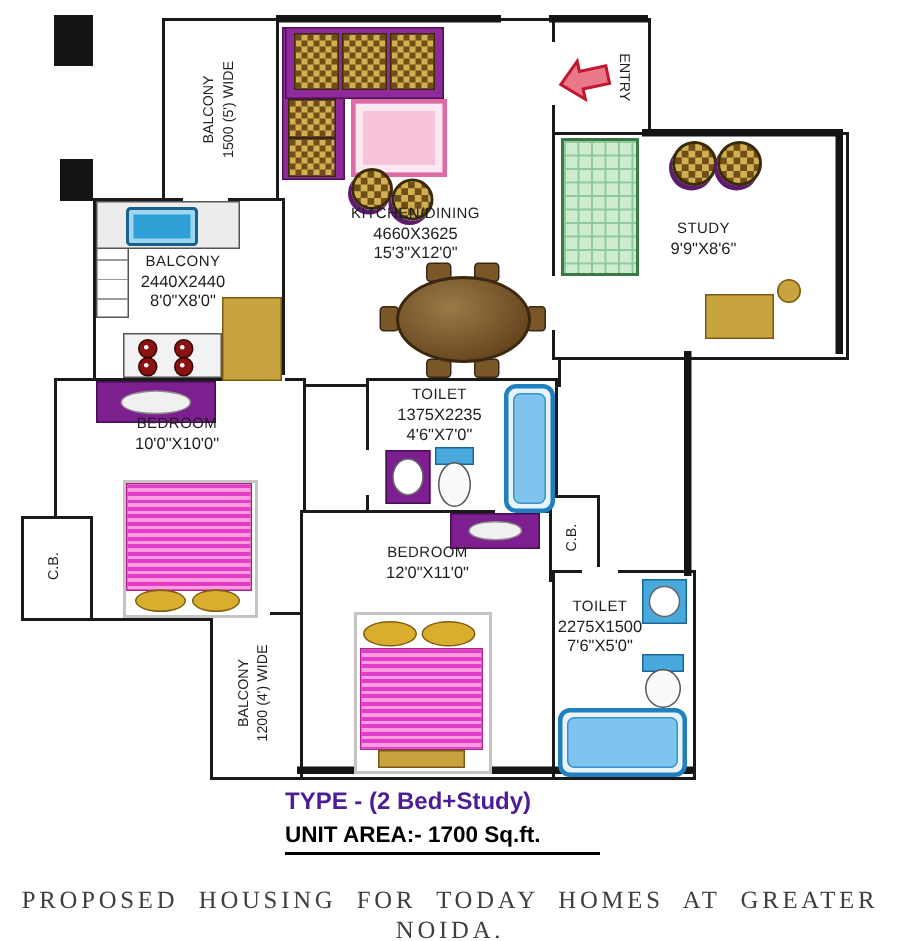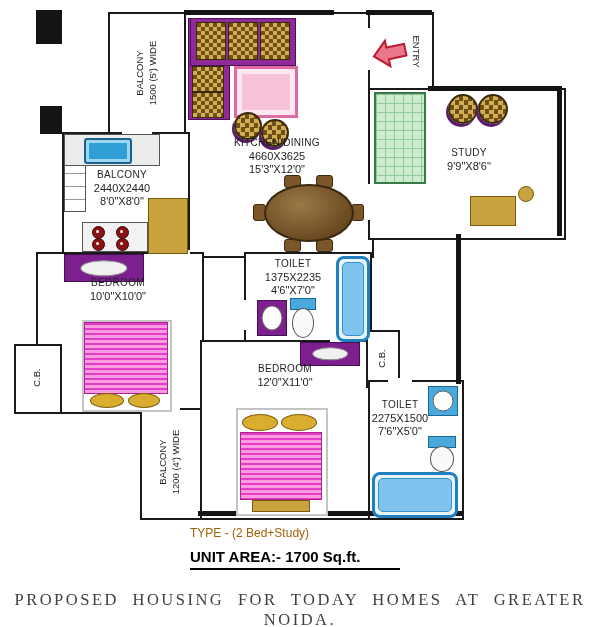--- a/index.html
+++ b/index.html
@@ -36,21 +36,21 @@
   .pillow{position:absolute;background:#d9ad2e;border:1px solid #7c5c0e;border-radius:50%}
   .tub{position:absolute;border:3px solid #1f7fc0;background:#e8f4fc;border-radius:8px}
   .tub::after{content:"";position:absolute;inset:3px;background:#7fc4ee;border:1px solid #3a90c8;border-radius:5px}
   .wc{position:absolute}
   .wc .tank{position:absolute;left:0;top:0;right:0;height:10px;background:#49a8dc;border:1px solid #1a6898}
   .wc .bowl{position:absolute;left:2px;top:10px;right:2px;bottom:0;background:#fafafa;border:1px solid #555;border-radius:50%}
   .basin{position:absolute;background:#49a8dc;border:1px solid #1a6898}
   .basin.purple{background:#7d1f8f;border-color:#43104f}
   .basin::after{content:"";position:absolute;left:50%;top:50%;width:68%;height:68%;transform:translate(-50%,-50%);background:#fff;border:1px solid #666;border-radius:50%}
   .wardrobe{position:absolute;background:#cdeccd;border:2px solid #3a7a46;background-image:linear-gradient(#8fc89b 1px,transparent 1px),linear-gradient(90deg,#8fc89b 1px,transparent 1px);background-size:9px 9px}
-  .type-line{position:absolute;font-size:12px;font-weight:normal;color:#a16207}
+  .type-line{position:absolute;font-size:16px;font-weight:bold;color:#4c1d95}
   .area-line{position:absolute;font-size:15px;font-weight:bold;color:#000;border-bottom:2px solid #000;padding:0 40px 3px 0}
   .tagline{position:absolute;left:0;right:0;text-align:center;font-family:"Liberation Serif",serif;font-size:16.5px;letter-spacing:2.5px;word-spacing:7px;color:#3f3f3f}
   .disclaimer{position:absolute;font-size:8px;font-weight:bold;color:#1a1a1a}
 </style>
 </head>
 <body>
 
 <div class="stage">
 
   <div class="room" style="left:108px;top:12px;width:76px;height:122px"></div>

